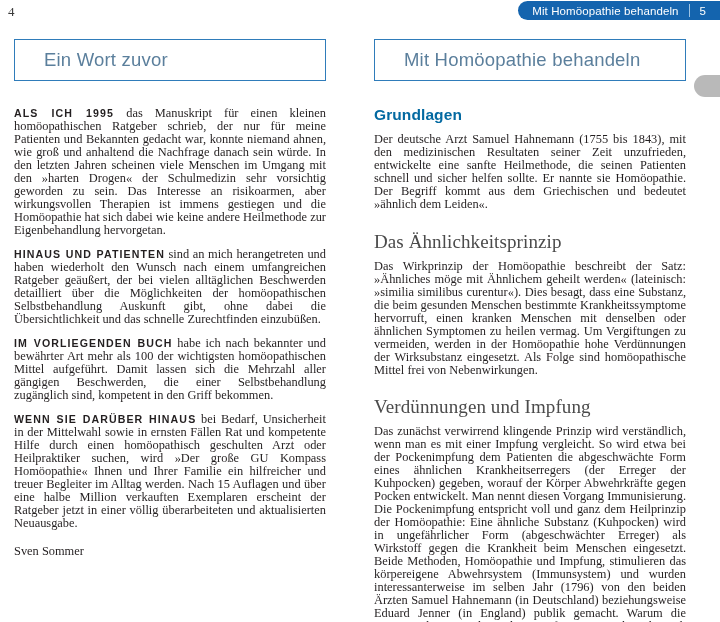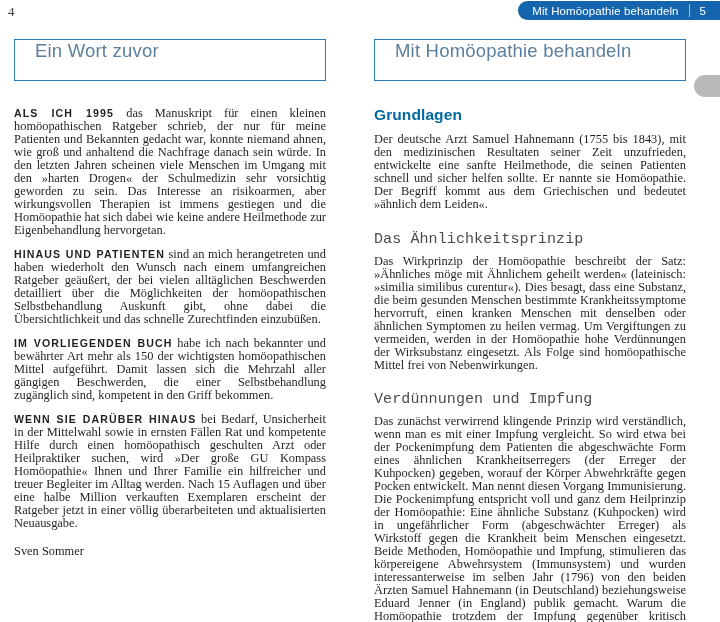--- a/index.html
+++ b/index.html
@@ -87,21 +87,22 @@
     top: 0;
     width: 312px;
   }
   .col-left  { left: 14px; }
   .col-right { left: 374px; }
 
   .chapter-box {
     border: 1px solid #2f7cba;
     height: 42px;
     display: flex;
-    padding-left: 20px;
+    align-items: center;
+    padding-left: 29px;
     box-sizing: border-box;
     margin-top: 13px;
   }
   .chapter-box-title {
     font-family: "Liberation Sans", sans-serif;
     font-size: 18.5px;
     color: #5b7f9c;
     letter-spacing: .2px;
   }
 
@@ -136,22 +137,22 @@
 
   h2.sec-blue {
     font-family: "Liberation Sans", sans-serif;
     font-size: 15.5px;
     font-weight: bold;
     color: #0369a1;
     margin: 25px 0 9px 0;
     letter-spacing: .1px;
   }
   h3.sec-gray {
-    font-family: Liberation Mono, monospace;
-    font-size: 15px;
+    font-family: Liberation Serif, serif;
+    font-size: 19px;
     font-weight: normal;
     color: #4b4b4b;
     margin: 19px 0 7px 0;
     letter-spacing: .1px;
   }
   h3.sec-gray.first { margin-top: 20px; }
 </style>
 </head>
 <body>
 
@@ -170,21 +171,21 @@
 
   <div class="col col-left">
 
     <div class="chapter-box">
       <span class="chapter-box-title">Ein Wort zuvor</span>
     </div>
 
     <div class="body-start">
       <p class="bodytext"><span class="lead-in">ALS ICH 1995</span><span> das Manuskript für einen kleinen homöopathischen Ratgeber schrieb, der nur für meine Patienten und Bekannten gedacht war, konnte niemand ahnen, wie groß und anhaltend die Nachfrage danach sein würde. In den letzten Jahren scheinen viele Menschen im Umgang mit den »harten Drogen« der Schulmedizin sehr vorsichtig geworden zu sein. Das Interesse an risikoarmen, aber wirkungsvollen Therapien ist immens gestiegen und die Homöopathie hat sich dabei wie keine andere Heilmethode zur Eigenbehandlung hervorgetan.</span></p>
       <p class="bodytext"><span class="lead-in">HINAUS UND PATIENTEN</span><span> sind an mich herangetreten und haben wiederholt den Wunsch nach einem umfangreichen Ratgeber geäußert, der bei vielen alltäglichen Beschwerden detailliert über die Möglichkeiten der homöopathischen Selbstbehandlung Auskunft gibt, ohne dabei die Übersichtlichkeit und das schnelle Zurechtfinden einzubüßen.</span></p>
-      <p class="bodytext"><span class="lead-in">IM VORLIEGENDEN BUCH</span><span> habe ich nach bekannter und bewährter Art mehr als 150 der wichtigsten homöopathischen Mittel aufgeführt. Damit lassen sich die Mehrzahl aller gängigen Beschwerden, die einer Selbstbehandlung zugänglich sind, kompetent in den Griff bekommen.</span></p>
+      <p class="bodytext"><span class="lead-in">IM VORLIEGENDEN BUCH</span><span> habe ich nach bekannter und bewährter Art mehr als 100 der wichtigsten homöopathischen Mittel aufgeführt. Damit lassen sich die Mehrzahl aller gängigen Beschwerden, die einer Selbstbehandlung zugänglich sind, kompetent in den Griff bekommen.</span></p>
       <p class="bodytext tight"><span class="lead-in">WENN SIE DARÜBER HINAUS</span><span> bei Bedarf, Unsicherheit in der Mittelwahl sowie in ernsten Fällen Rat und kompetente Hilfe durch einen homöopathisch geschulten Arzt oder Heilpraktiker suchen, wird »Der große GU Kompass Homöopathie« Ihnen und Ihrer Familie ein hilfreicher und treuer Begleiter im Alltag werden. Nach 15 Auflagen und über eine halbe Million verkauften Exemplaren erscheint der Ratgeber jetzt in einer völlig überarbeiteten und aktualisierten Neuausgabe.</span></p>
       <div class="sig">Sven Sommer</div>
     </div>
   </div>
 
   <div class="col col-right">
 
     <div class="chapter-box">
       <span class="chapter-box-title">Mit Homöopathie behandeln</span>
     </div>

